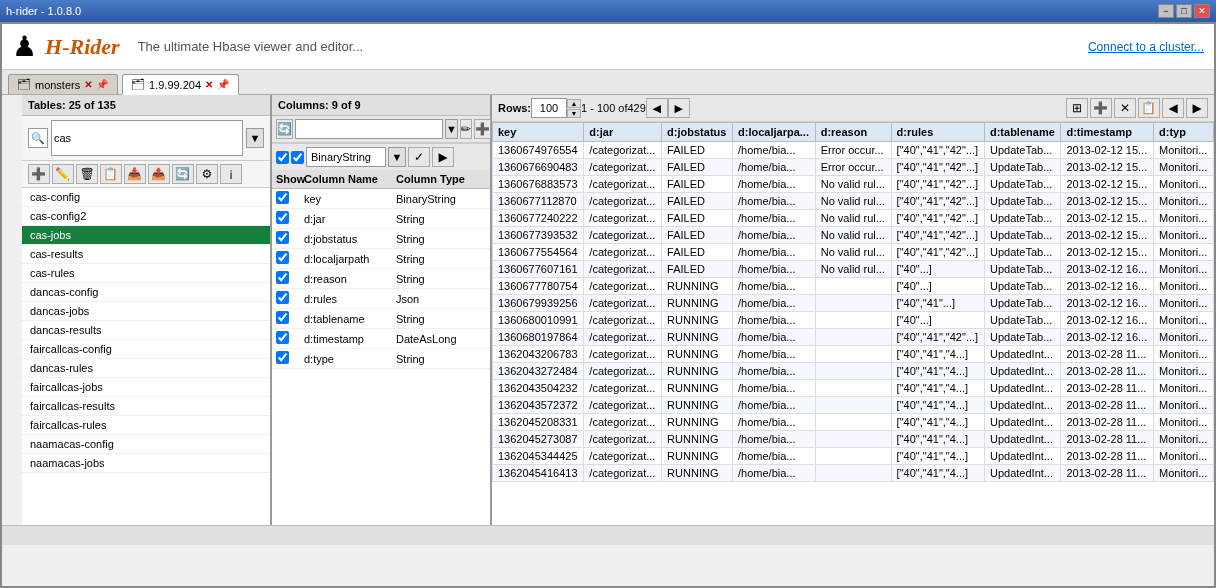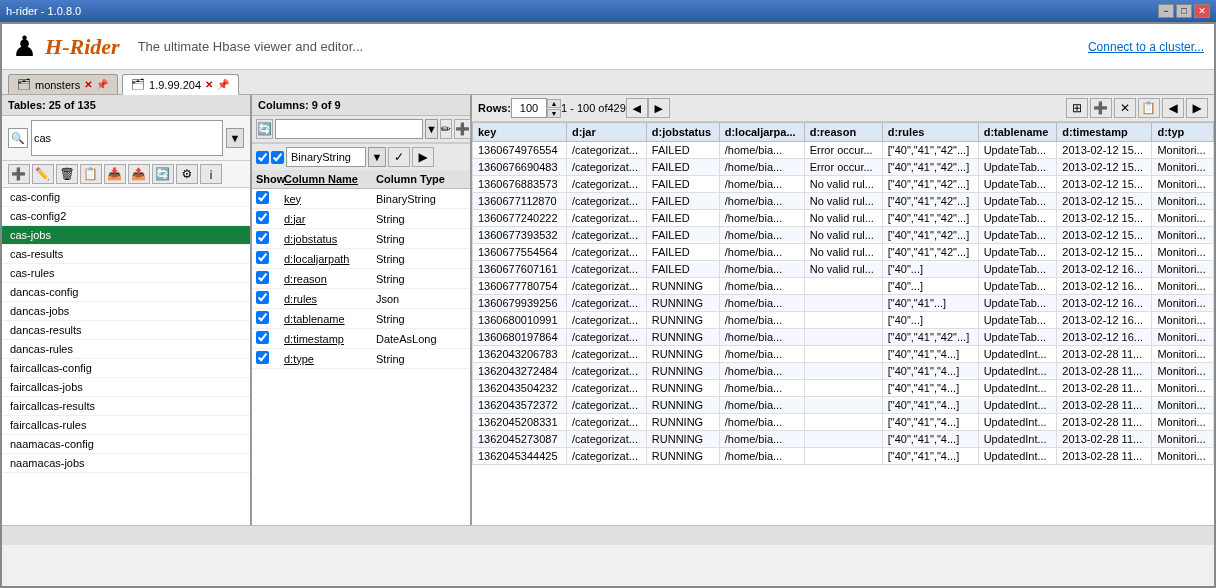--- a/index.html
+++ b/index.html
@@ -102,20 +102,21 @@
     .tab-close {
       color: #cc0000;
       font-weight: bold;
       font-size: 10px;
       cursor: pointer;
     }
     
     .main-content {
       display: flex;
       height: 430px;
+      padding-left: 20px;
     }
     
     .left-panel {
       width: 250px;
       border-right: 2px solid #999;
       display: flex;
       flex-direction: column;
       background: #f5f5f5;
     }
     .panel-header {
@@ -209,21 +210,21 @@
       background: white;
     }
     .col-header-row {
       display: flex;
       background: #e0e0e0;
       border-bottom: 1px solid #bbb;
       font-weight: bold;
       padding: 3px 4px;
     }
     .col-check { width: 28px; }
-    .col-name { flex: 1; text-decoration: underline; }
+    .col-name { flex: 1; }
     .col-type { width: 90px; }
     .col-row {
       display: flex;
       border-bottom: 1px solid #f0f0f0;
       padding: 2px 4px;
       align-items: center;
     }
     .col-row input[type=checkbox] { margin: 0; }
     
     .mid-bottom {
@@ -401,22 +402,22 @@
       <div class="tables-list">
 
       <div class="table-item">cas-config</div>
           <div class="table-item">cas-config2</div>
           <div class="table-item selected">cas-jobs</div>
           <div class="table-item">cas-results</div>
           <div class="table-item">cas-rules</div>
           <div class="table-item">dancas-config</div>
           <div class="table-item">dancas-jobs</div>
           <div class="table-item">dancas-results</div>
+          <div class="table-item">faircallcas-config</div>
           <div class="table-item">dancas-rules</div>
-          <div class="table-item">faircallcas-config</div>
           <div class="table-item">faircallcas-jobs</div>
           <div class="table-item">faircallcas-results</div>
           <div class="table-item">faircallcas-rules</div>
           <div class="table-item">naamacas-config</div>
           <div class="table-item">naamacas-jobs</div>
         </div>
     </div>
 
     <div class="mid-panel">
       <div class="panel-header">
@@ -736,20 +737,31 @@
                 <td>1362045344425</td>
                 <td>/categorizat...</td>
                 <td>RUNNING</td>
                 <td>/home/bia...</td>
                 <td></td>
                 <td>["40","41","4...]</td>
                 <td>UpdatedInt...</td>
                 <td>2013-02-28 11...</td>
                 <td>Monitori...</td>
               </tr>
+              <tr>
+                <td>1362045416413</td>
+                <td>/categorizat...</td>
+                <td>RUNNING</td>
+                <td>/home/bia...</td>
+                <td></td>
+                <td>["40","41","4...]</td>
+                <td>UpdatedInt...</td>
+                <td>2013-02-28 11...</td>
+                <td>Monitori...</td>
+              </tr>
             </tbody>
         </table>
       </div>
     </div>
 
   </div>
 
   <div class="status-bar">
     <span></span>
   </div>

